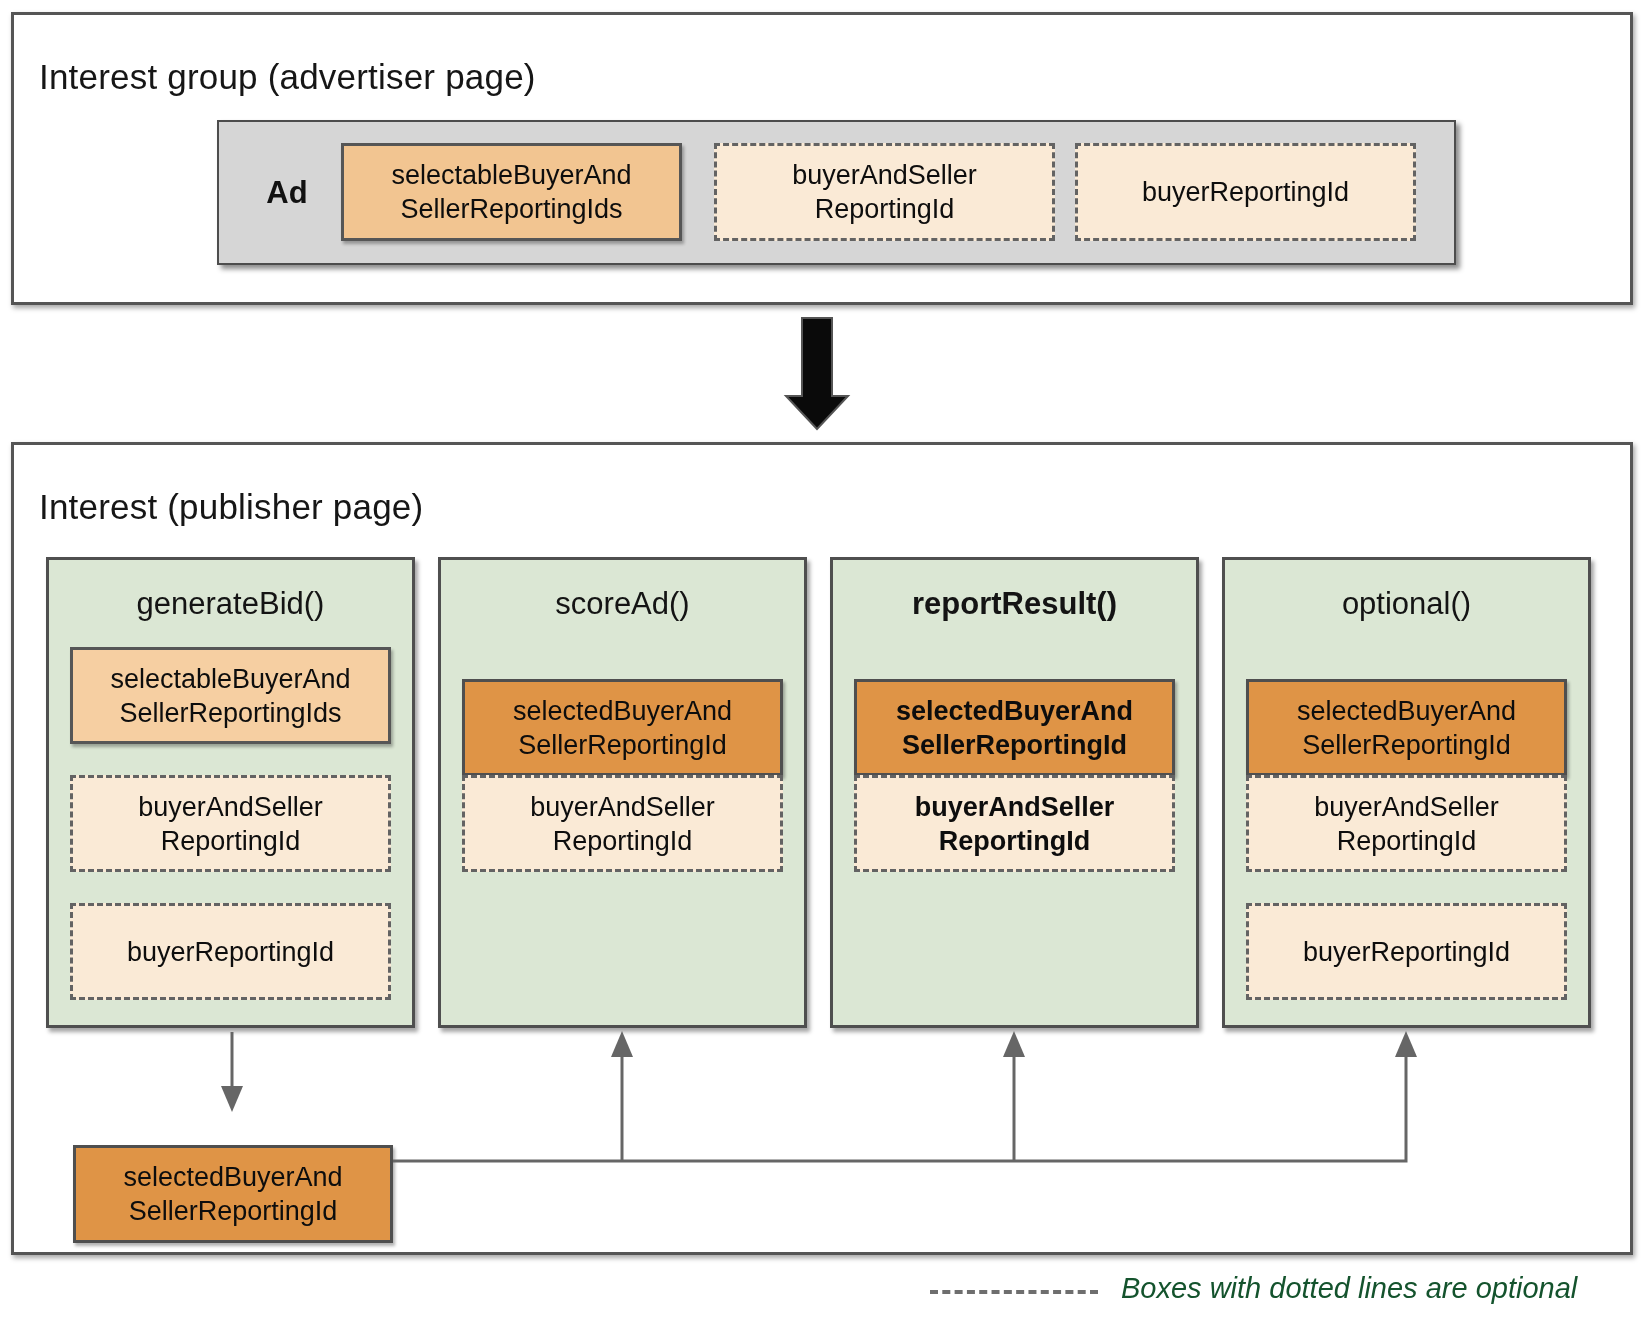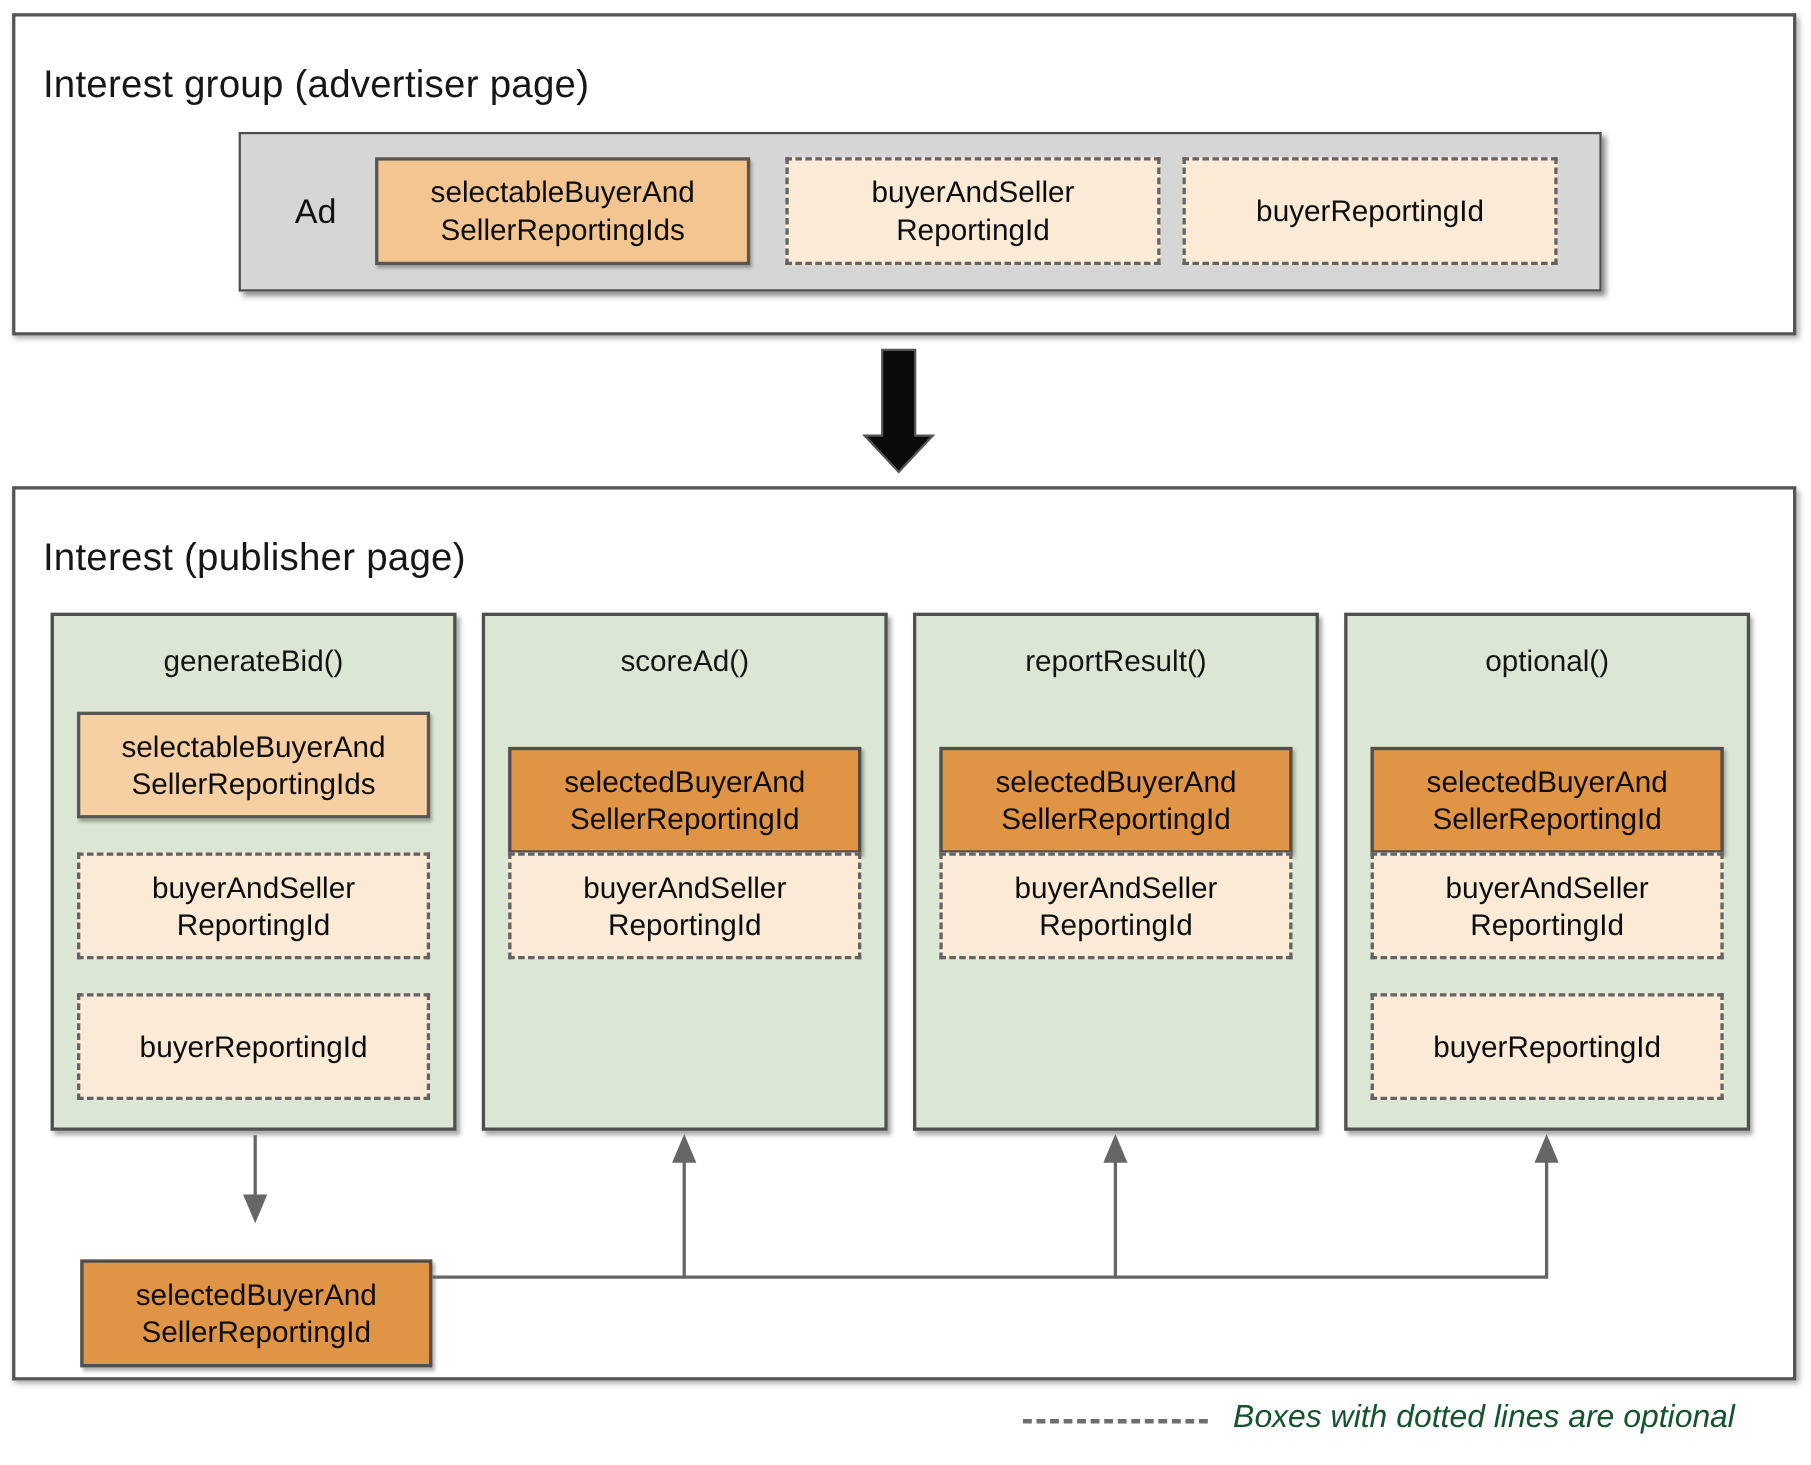--- a/index.html
+++ b/index.html
@@ -32,21 +32,21 @@
   
   #ad-container{
     position:absolute;left:203px;top:105px;width:1239px;height:145px;
     background:var(--gray-ad,#D6D6D6);
     border:2px solid #4d4d4d;
     box-shadow:4px 4px 5px rgba(0,0,0,0.45);
   }
   #ad-label{
     position:absolute;left:18px;top:0;width:100px;height:141px;
     display:flex;align-items:center;justify-content:center;
-    font-size:31px;font-weight:normal;color:#111;
+    font-size:31px;font-weight:bold;color:#111;
   }
   .box{
     display:flex;align-items:center;justify-content:center;
     text-align:center;
     font-size:27px;line-height:34px;color:#0d0d0d;
     white-space:pre-line;
   }
   .ig-box{position:absolute;top:21px;width:341px;height:98px;}
   #ig-box-0{left:122px;}
   #ig-box-1{left:495px;}
@@ -70,25 +70,25 @@
 
   
   .column{
     position:absolute;top:557px;width:369px;height:471px;
     background:var(--green-column,#DBE7D4);
     border:3px solid #4f4f4f;
     box-shadow:3px 4px 4px rgba(0,0,0,0.35);
   }
   #col-generatebid{left:46px;}
   #col-scoread{left:438px;}
-  #col-reportresult{left:830px;}
+  #col-reportresult{left:830px;font-weight:bold;}
   #col-reportwin{left:1222px;}
   .fn-title{
     position:absolute;left:0;top:26px;width:100%;
-    text-align:center;font-size:27px;color:#141414;
+    text-align:center;font-size:31px;color:#141414;
   }
   .col-box{position:absolute;left:21px;width:321px;height:97px;}
   .slot-1{top:87px;}
   .slot-2{top:215px;}
   .slot-3{top:343px;}
 
   
   #selected-output-box{
     position:absolute;left:73px;top:1113px;width:320px;height:98px;
   }

